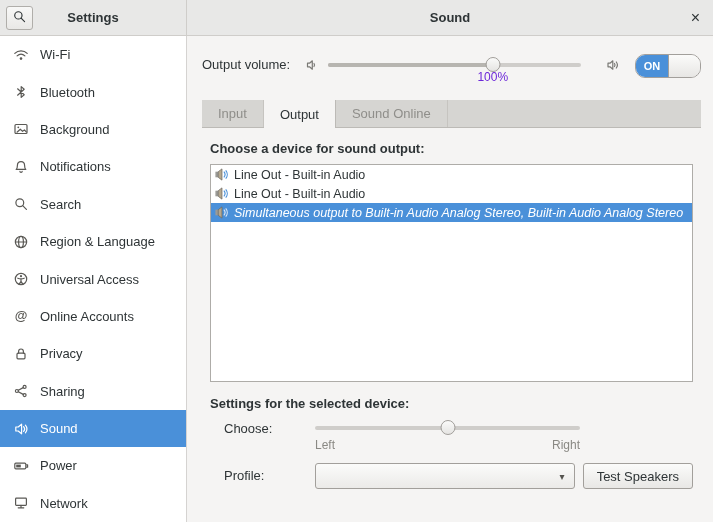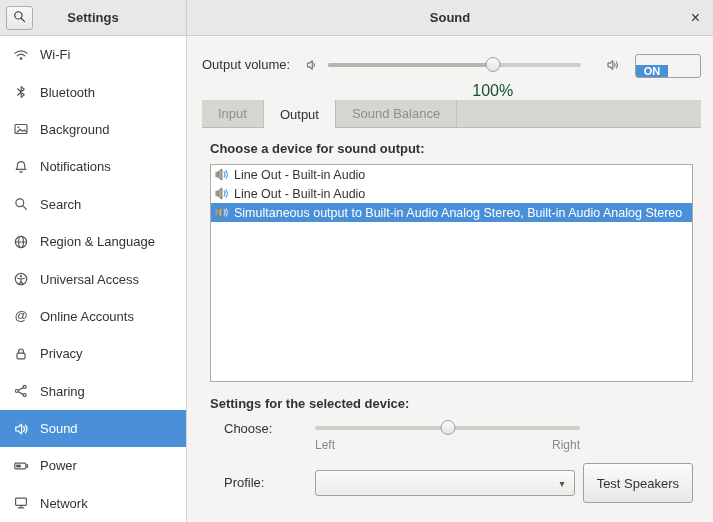--- a/index.html
+++ b/index.html
@@ -57,61 +57,61 @@
   .volume-label { line-height: 22px; white-space: nowrap; margin-right: 6px; }
   .vol-icon { color: #7a7975; margin-top: 3px; flex: 0 0 auto; }
   .slider { position: relative; height: 22px; }
   .slider .track { position: absolute; left: 0; right: 0; top: 9px; height: 4px; border-radius: 2px; background: #cfcdca; }
   .slider .fill { position: absolute; left: 0; top: 9px; height: 4px; border-radius: 2px 0 0 2px; background: #b7b5b0; }
   .slider .handle {
     position: absolute; top: 3px; width: 15px; height: 15px; border-radius: 50%;
     background: linear-gradient(#fafaf9, #e5e4e2); border: 1px solid #a29f9b;
     transform: translateX(-50%); cursor: pointer;
   }
-  .slider .pct { position: absolute; top: 28px; transform: translateX(-50%); font-size: 16px; color: #14532d; }
+  .slider .pct { position: absolute; top: 16px; transform: translateX(-50%); font-size: 12px; color: #6d28d9; }
   .slider .endlbl { position: absolute; top: 21px; font-size: 12px; color: #8a8984; }
   .endlbl.left { left: 0; } .endlbl.right { right: 0; }
   .vol-slider { width: 267px; }
   .spacer-8 { width: 8px; }
   .switch {
-    width: 66px; height: 24px; border: 1px solid #a29f9b; border-radius: 3px;
-    display: flex; overflow: hidden; cursor: pointer; margin-left: 6px; flex: 0 0 auto; align-items: flex-end;
+    width: 66px; height: 24px; border: 1px solid #a29f9b; border-radius: 10px;
+    display: flex; overflow: hidden; cursor: pointer; margin-left: 6px; flex: 0 0 auto;
   }
   .switch .on {
     width: 50%; background: #4a90d9; color: #fff; font-weight: bold; font-size: 11px;
     display: flex; align-items: center; justify-content: center;
   }
   .switch .knob { width: 50%; background: linear-gradient(#fbfbfa, #e7e6e4); border-left: 1px solid #a29f9b; }
   
   .notebook { position: absolute; left: 15px; right: 12px; top: 64px; bottom: 0; display: flex; flex-direction: column; }
   .tabbar { height: 28px; background: #d6d5d2; border-bottom: 1px solid #bcbab6; display: flex; }
   .tab {
     padding: 0 16px; display: flex; align-items: center; color: #8f8e8a;
     border-right: 1px solid #c6c4c0; cursor: pointer; position: relative;
   }
   .tab.active { background: #f5f4f3; color: #2e3436; margin-bottom: -1px; z-index: 1; border-right: 1px solid #bcbab6; }
   .content { flex: 1; padding: 13px 8px 0 8px; }
   .section-label { font-weight: bold; }
   .listbox { margin-top: 8px; height: 218px; background: #fff; border: 1px solid #aeaca8; overflow: hidden; }
   .device { height: 19px; display: flex; align-items: center; gap: 5px; padding-left: 3px; font-size: 12.5px; cursor: pointer; white-space: nowrap; }
-  .device.selected { background: #4a90d9; color: #fff; }
+  .device.selected { background: #4a90d9; color: #fff; font-style: italic; }
   .device .dev-icon { width: 15px; height: 15px; flex: 0 0 auto; display: flex; }
   .settings-label { margin-top: 14px; }
   .form-row { display: flex; align-items: flex-start; }
   .balance-row { margin-top: 6px; }
   .form-label { width: 105px; padding-left: 14px; line-height: 24px; flex: 0 0 auto; }
   .bal-slider { width: 265px; }
   .profile-row { margin-top: 22px; align-items: center; }
   .combo {
     width: 265px; height: 26px; border: 1px solid #a29f9b; border-radius: 3px;
     background: linear-gradient(#fbfbfa, #ebeae8); position: relative; cursor: pointer;
   }
   .combo .chev { position: absolute; right: 9px; top: 50%; transform: translateY(-50%); color: #55534f; font-size: 10px; }
   .test-btn {
-    margin-left: 8px; height: 40px; padding: 0 13px;
+    margin-left: 8px; height: 26px; padding: 0 13px;
     border: 1px solid #a29f9b; border-radius: 3px;
     background: linear-gradient(#fbfbfa, #e8e7e5);
     font-family: inherit; font-size: 13px; color: #2e3436; cursor: pointer; flex: 0 0 auto;
   }
   svg.ic { stroke: currentColor; fill: none; stroke-width: 1.2; stroke-linecap: round; stroke-linejoin: round; }
 </style>
 </head>
 <body>
 
 <div class="window">
@@ -285,21 +285,21 @@
 
     <div class="notebook">
       <div class="tabbar">
         <div class="tab">
             <span>Input</span>
           </div>
         <div class="tab active">
             <span>Output</span>
           </div>
         <div class="tab">
-            <span>Sound Balance</span>
+            <span>Sound Online</span>
           </div>
       </div>
 
       <div class="content">
         <div class="section-label">Choose a device for sound output:</div>
 
         <div class="listbox">
           <div class="device">
             <span class="dev-icon">
                 <svg width="15" height="15" viewBox="0 0 16 16">

